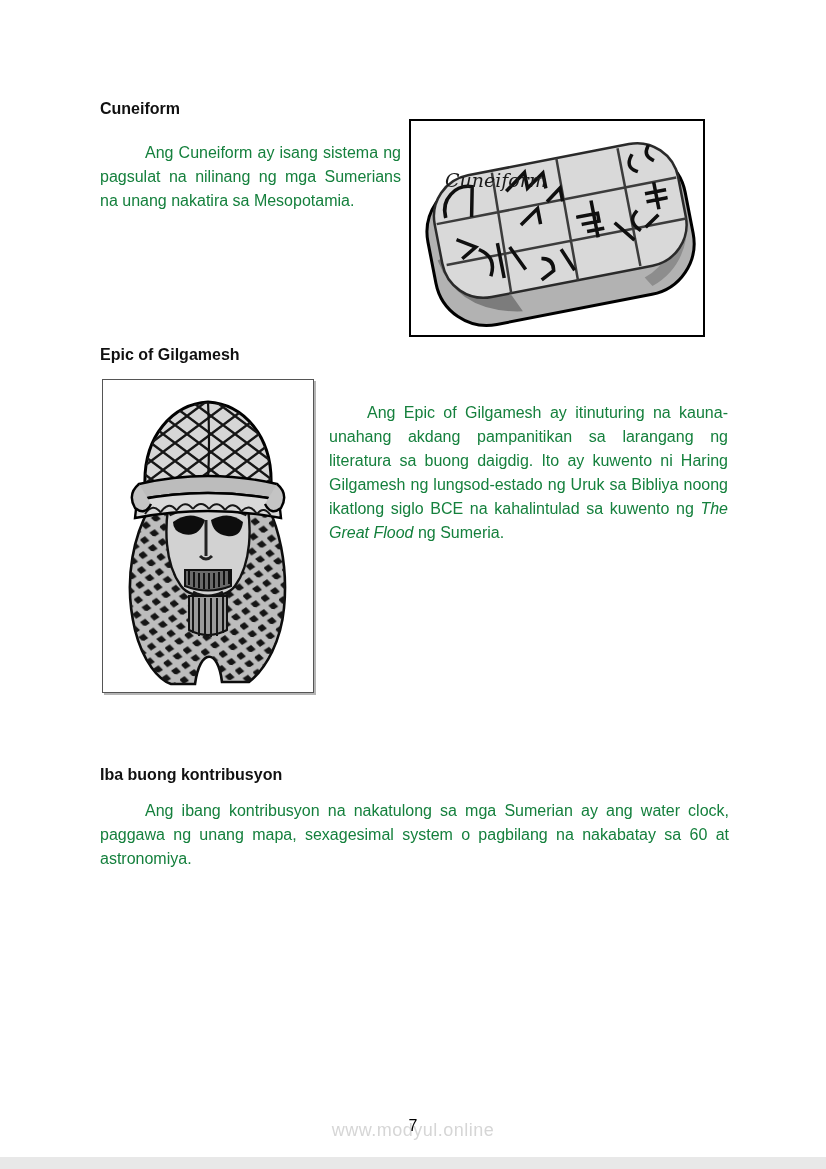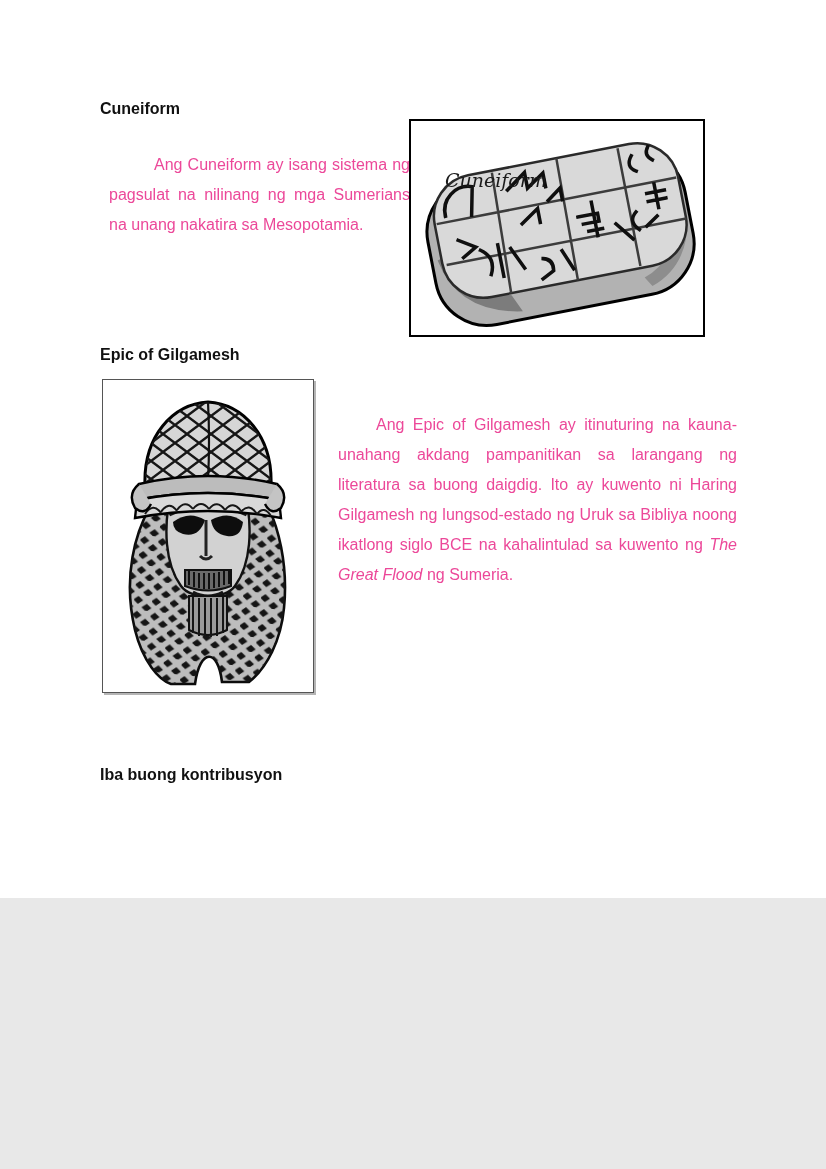--- a/index.html
+++ b/index.html
@@ -1,40 +1,40 @@
 <!DOCTYPE html>
 <html><head>
 <meta charset="utf-8">
 <style>
   html,body{margin:0;padding:0;background:#e8e8e8;}
   .page{
     position:relative;
-    width:826px;height:898px;
+    width:826px;height:1157px;
     background:#ffffff;
     font-family:"Liberation Sans","DejaVu Sans",sans-serif;
     color:#1d1d1d;
     overflow:hidden;
     margin:0 auto;
   }
   .heading{
     position:absolute;
     margin:0;
     font-size:16px;
     font-weight:bold;
     line-height:18px;
     color:#111;
   }
   .para{
     position:absolute;
-    margin:9px;
+    margin:0;
     font-size:16px;
-    line-height:30px;
+    line-height:24px;
     text-align:justify;
     text-align-last:left;
-    color:#ec4899;
+    color:#15803d;
   }
   .figure-box{
     position:absolute;
     background:#fff;
     box-sizing:border-box;
   }
   .fig-cuneiform{
     left:409px;top:119px;width:296px;height:218px;
     border:2px solid #000;
   }
@@ -174,17 +174,18 @@
 
       <path d="M36 104 q-12 10 -4 24 q10 8 16 -4" fill="#c4c4c4" stroke="#000" stroke-width="2.4"></path>
       <path d="M174 104 q12 10 4 24 q-10 8 -16 -4" fill="#c4c4c4" stroke="#000" stroke-width="2.4"></path>
     </svg>
   </div>
 
   <p class="para p-epic"><span>Ang Epic of Gilgamesh ay itinuturing na kauna-unahang akdang pampanitikan sa larangang ng literatura sa buong daigdig. Ito ay kuwento ni Haring Gilgamesh ng lungsod-estado ng Uruk sa Bibliya noong ikatlong siglo BCE na  kahalintulad sa kuwento ng </span><i>The Great Flood</i><span> ng Sumeria.</span></p>
 
   <h2 class="heading h-iba">Iba buong kontribusyon</h2>
 
+  <p class="para p-iba">Ang ibang kontribusyon na nakatulong sa mga Sumerian ay ang water clock, paggawa ng unang mapa, sexagesimal system o pagbilang na nakabatay sa 60 at astronomiya.</p>
 
   <div class="watermark">www.modyul.online</div>
   <div class="page-number">7</div>
 
 </div>
 
 </body></html>

